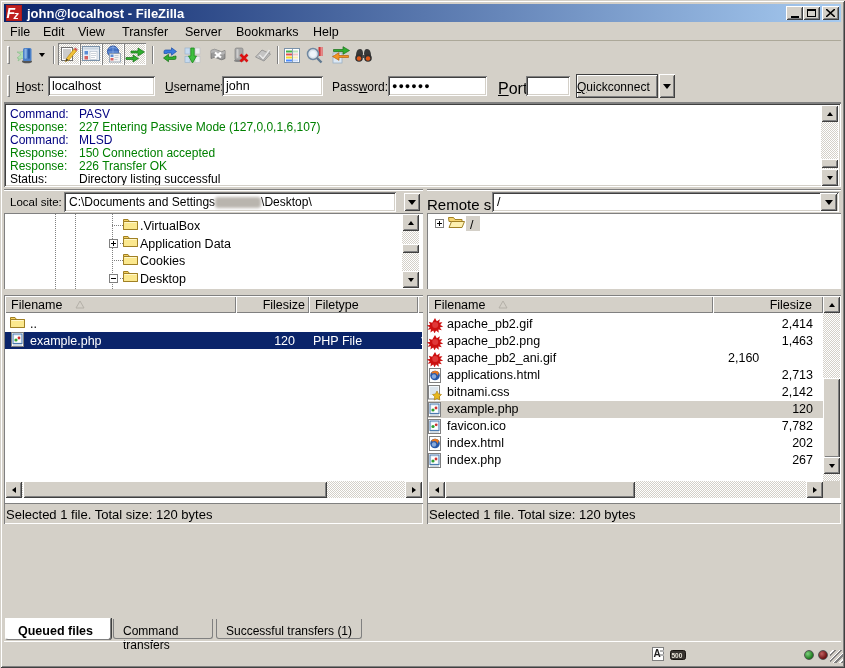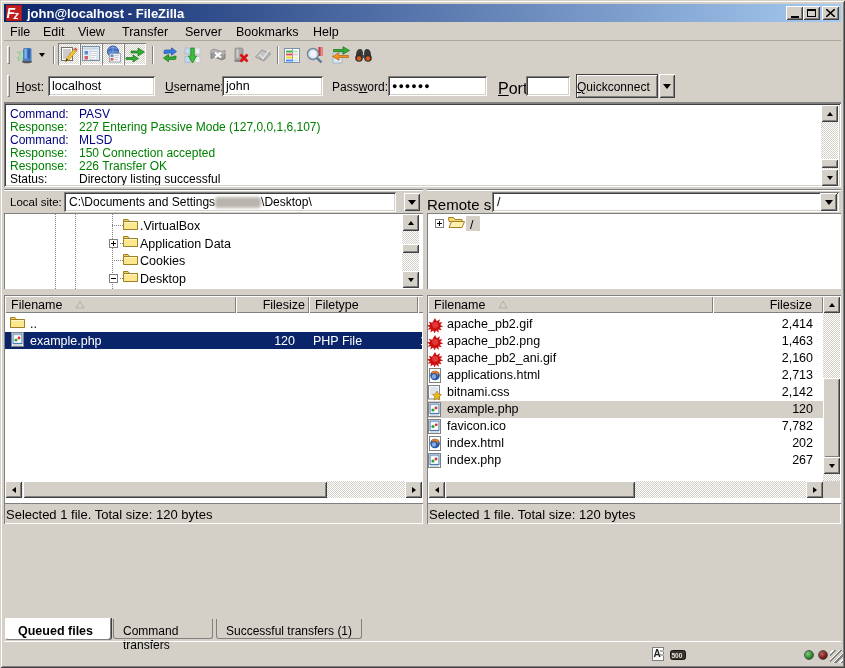--- a/index.html
+++ b/index.html
@@ -404,21 +404,21 @@
           <span class="abs" style="left:300px;top:1px;width:85px;text-align:right;">1,463</span>
         </div>
         <div class="abs" style="left:0;top:36px;width:395px;height:17px;">
           <div class="abs" style="left:-1px;top:1px;">
             <svg width="17" height="16" viewBox="0 0 17 16">
               <path d="M8 1 l1.8 3.2 L13 2.2 l-1 3.4 3.4 -0.4 -2.2 2.8 3 1.4 -3.4 1 2 2.8 -3.4 -0.8 0.4 3.4 -2.8 -2.4 -1.4 3 -1.4 -3 -2.8 2.2 0.6 -3.4 -3.4 0.6 2.2 -2.6 -3 -1.6 3.4 -0.8 -1.4 -3 3.4 1 z" fill="#cc1010"></path>
               <circle cx="8.2" cy="8" r="3" fill="#e03838"></circle>
             </svg>
           </div>
           <span class="abs" style="left:19px;top:1px;">apache_pb2_ani.gif</span>
-          <span class="abs" style="left:300px;top:1px;width:85px;text-align:right;">2,160</span>
+          <span class="abs" style="left:300px;top:1px;width:85px;">2,160</span>
         </div>
         <div class="abs" style="left:0;top:53px;width:395px;height:17px;">
           <div class="abs" style="left:-1px;top:1px;">
             <svg width="16" height="16" viewBox="0 0 16 16">
               <rect x="2.5" y="0.5" width="11" height="14" fill="#fff" stroke="#808080"></rect>
               <circle cx="8" cy="7.5" r="4.8" fill="#2858a8"></circle>
               <path d="M4 5 a5 5 0 0 1 8 -0.5 l-1.5 3.5 a3 3 0 0 0 -4.5 -2.5 z" fill="#e87820"></path>
               <circle cx="7" cy="8.5" r="2.2" fill="#88aadd"></circle>
             </svg>
           </div>

